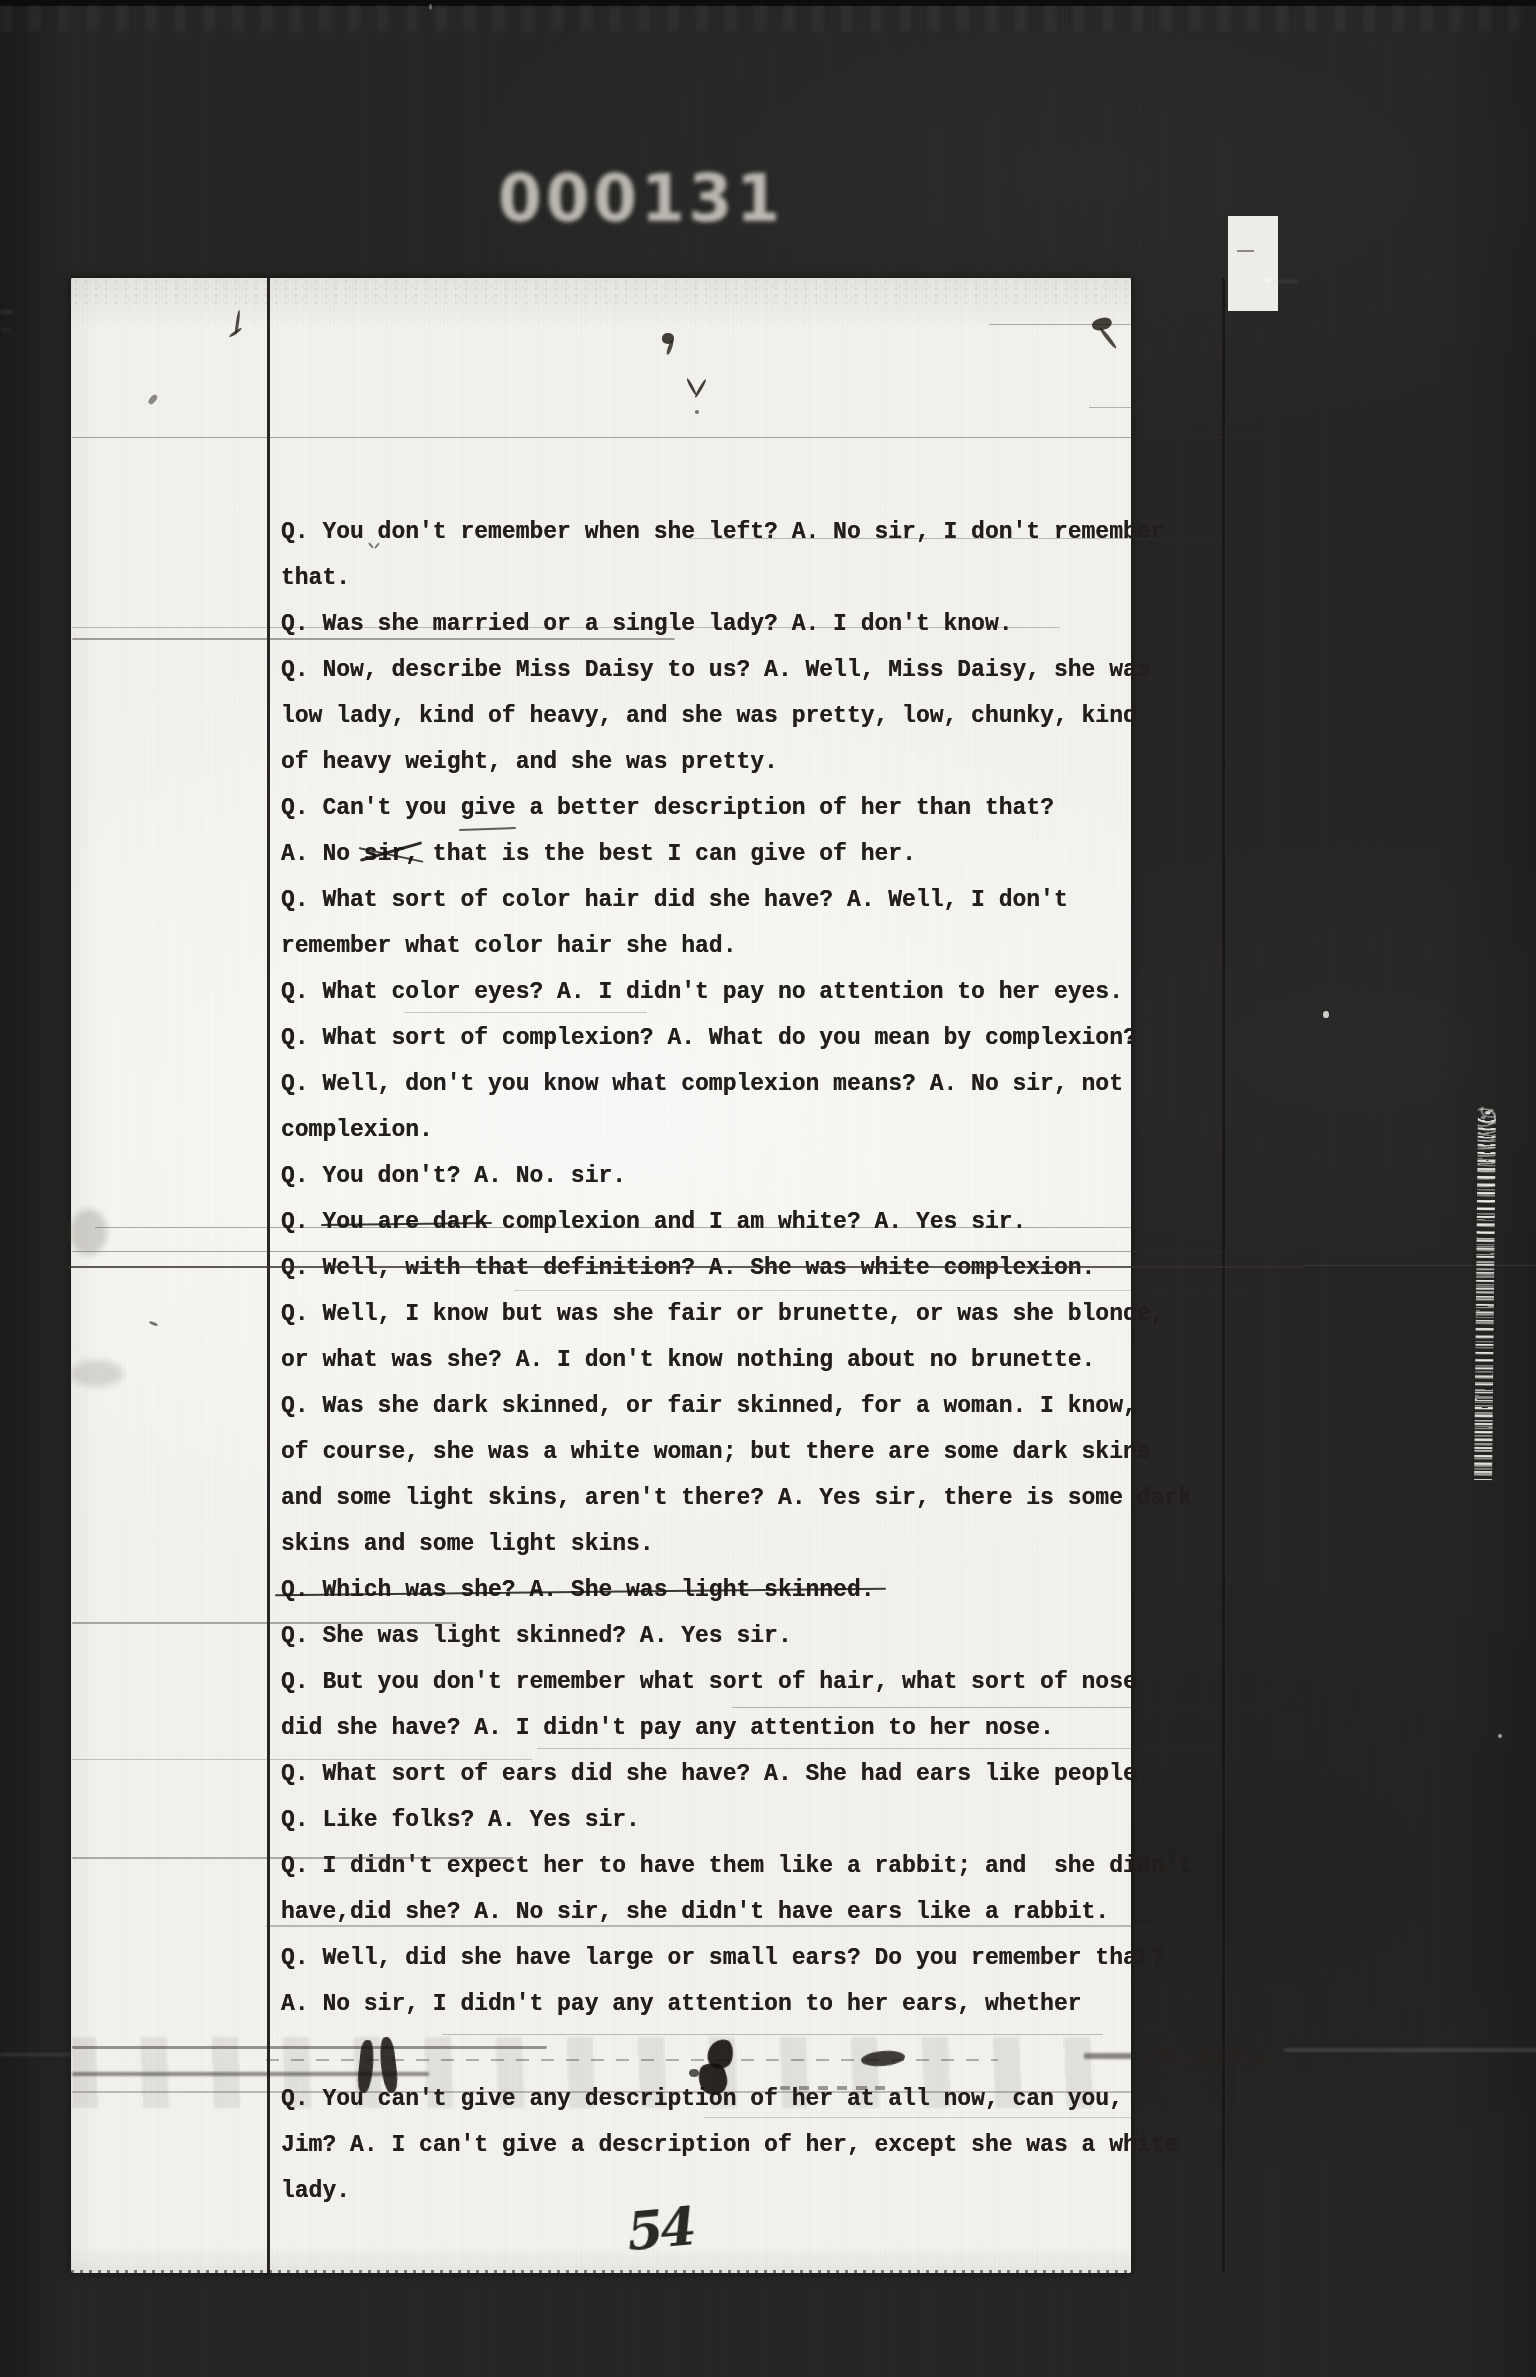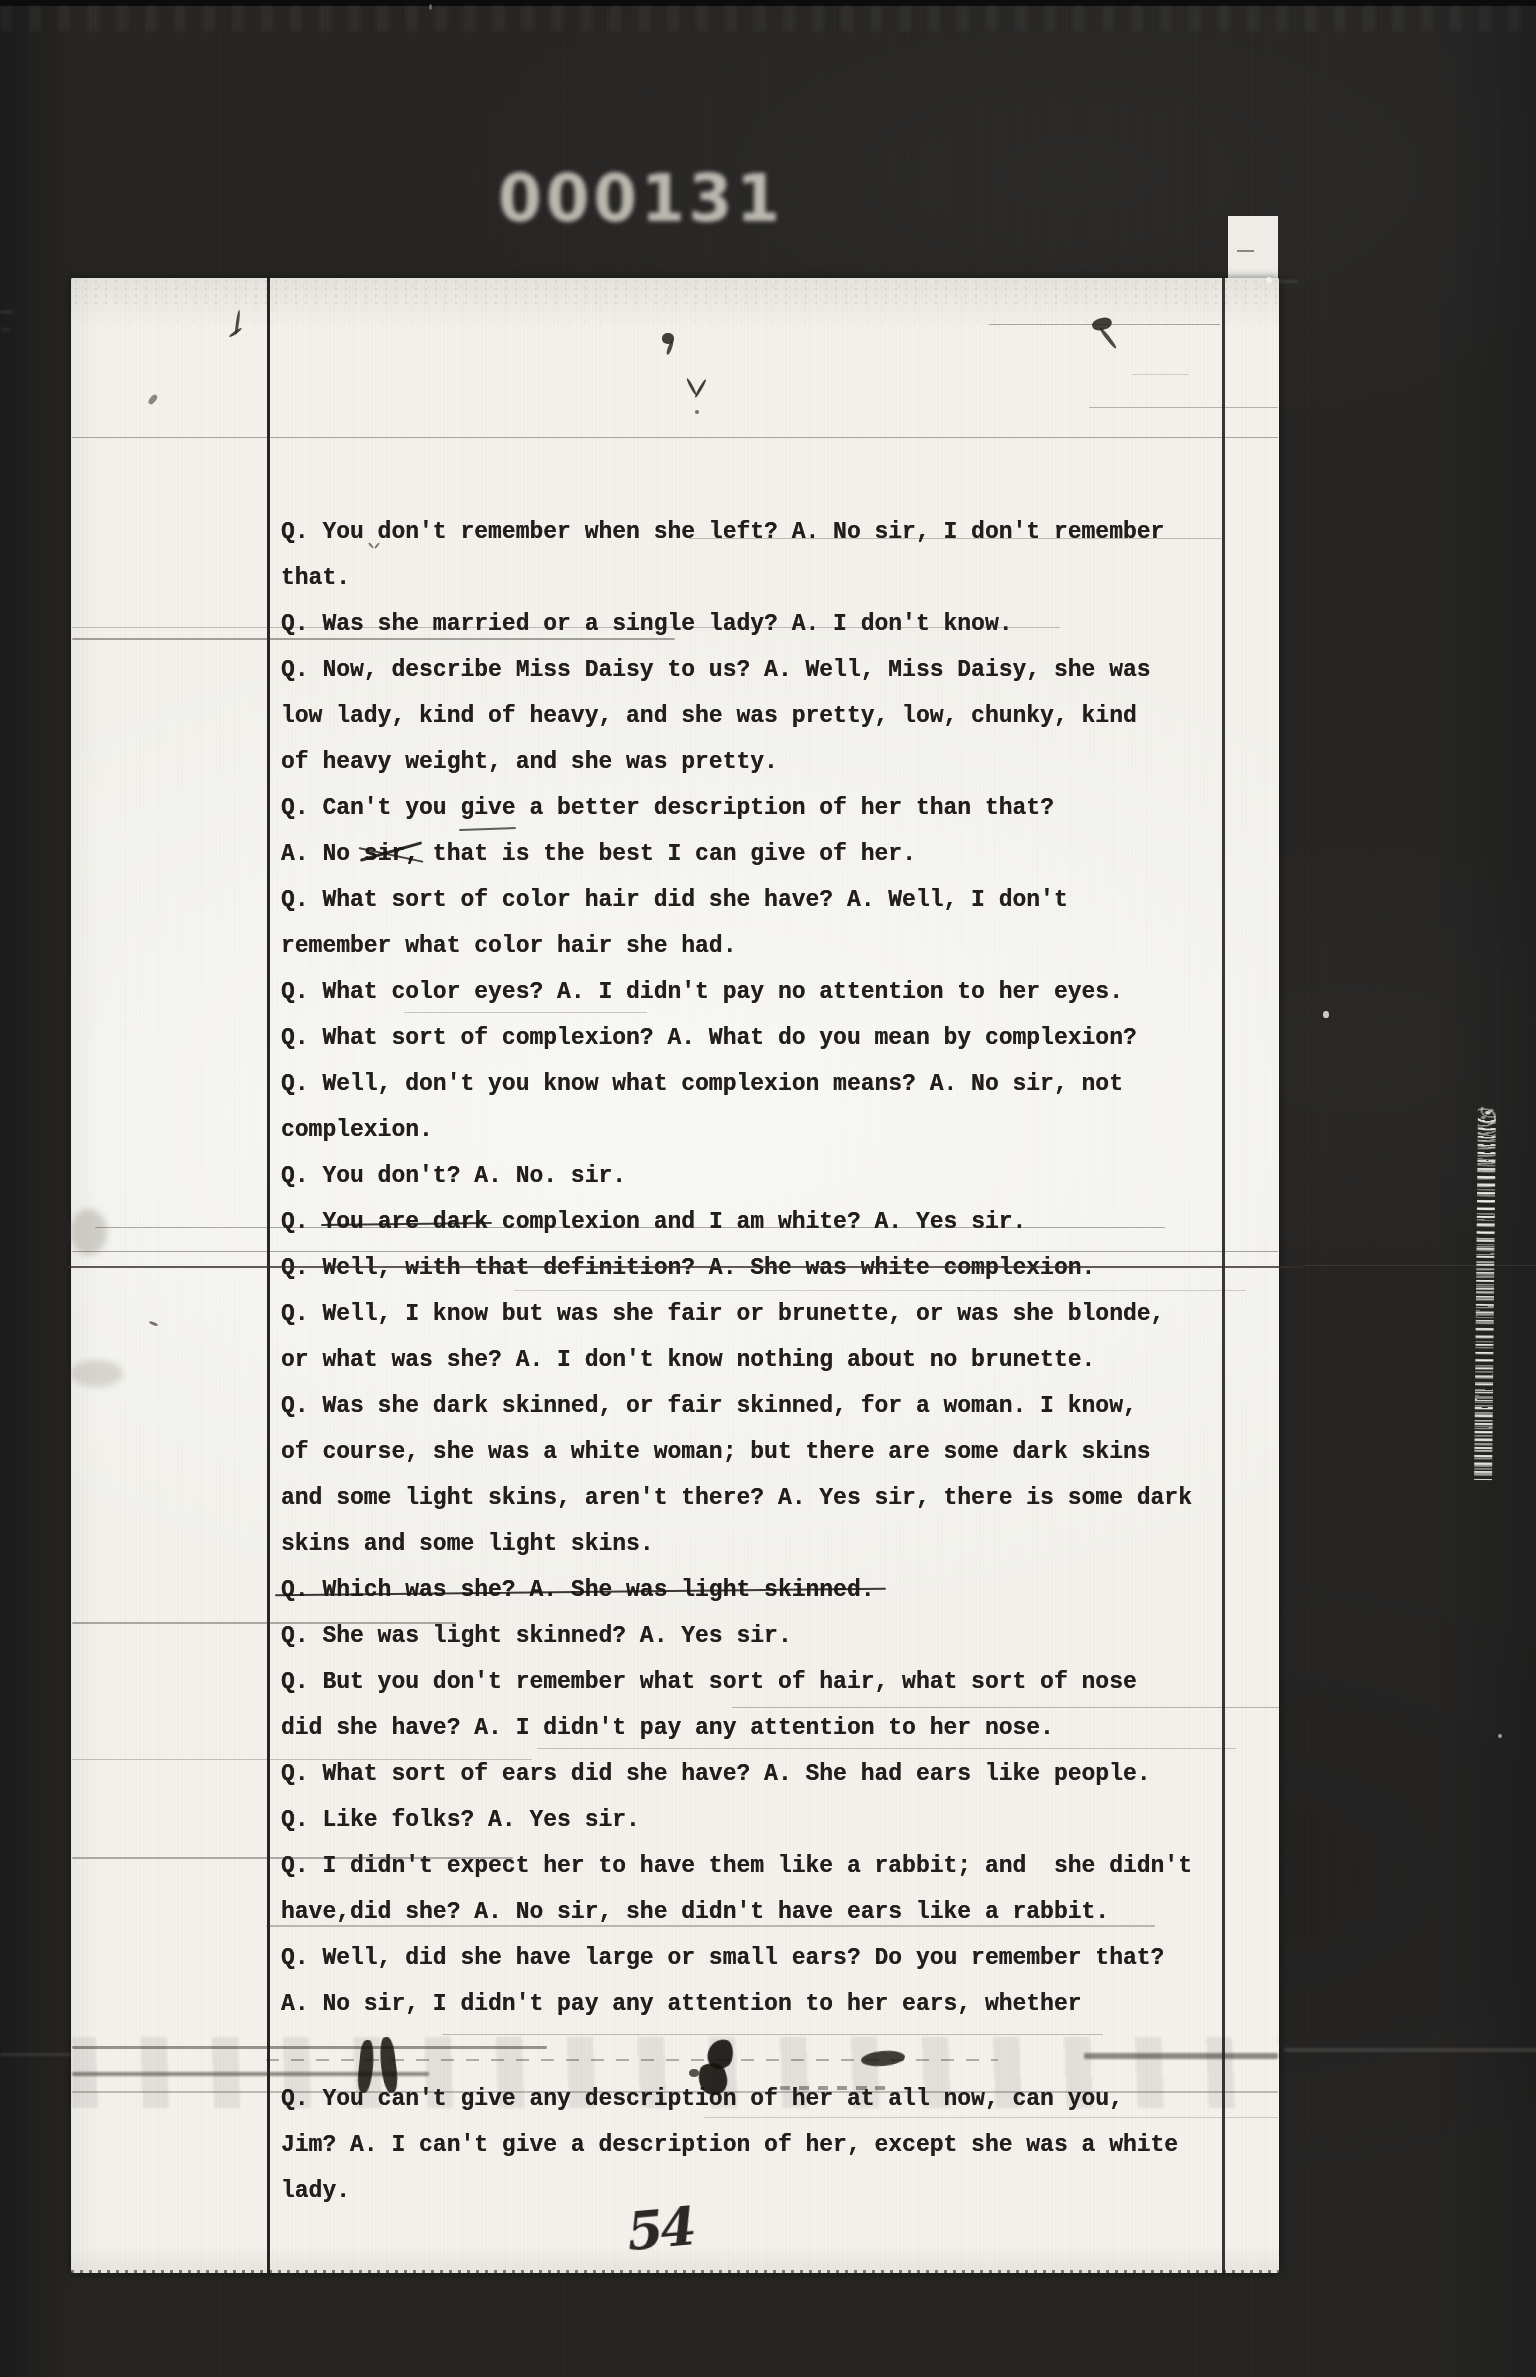--- a/index.html
+++ b/index.html
@@ -22,21 +22,21 @@
   
   .stamp{position:absolute;left:498px;top:162px;font-family:"DejaVu Sans", sans-serif;
     font-size:63px;font-weight:bold;letter-spacing:3.8px;color:#d9d7cd;opacity:.82;
     filter:blur(1.9px);transform:scaleY(1.04);}
 
   
   .undercorner{position:absolute;left:1228px;top:216px;width:50px;height:95px;background:#edecе7;background:#edece7;}
   .undercorner .dash{position:absolute;left:8.6px;top:34px;width:17px;height:2.4px;background:#3a3631;opacity:.55;}
 
   
-  #page{position:absolute;left:71px;top:278px;width:1208px;height:1995px;
+  #page{position:absolute;left:71px;top:278px;width:1060px;height:1995px;
     background-color:#f2f1ec;border-radius:1.4px;
     background-image:
       linear-gradient(180deg, rgba(110,104,94,.10), rgba(110,104,94,0) 52px),
       linear-gradient(0deg, rgba(110,104,94,.09), rgba(110,104,94,0) 28.5px),
       linear-gradient(90deg, rgba(110,104,94,.06), rgba(110,104,94,0) 28.5px),
       radial-gradient(951px 523px at 50% 42%, rgba(255,255,255,.5), rgba(255,255,255,0)),
       repeating-linear-gradient(90deg, rgba(0,0,0,.012) 0 1.4px, rgba(0,0,0,0) 1.4px 3.8px);
     box-shadow:0 0 8.6px rgba(0,0,0,.55);}
 
   .speckband{position:absolute;left:0;width:100%;pointer-events:none;}

